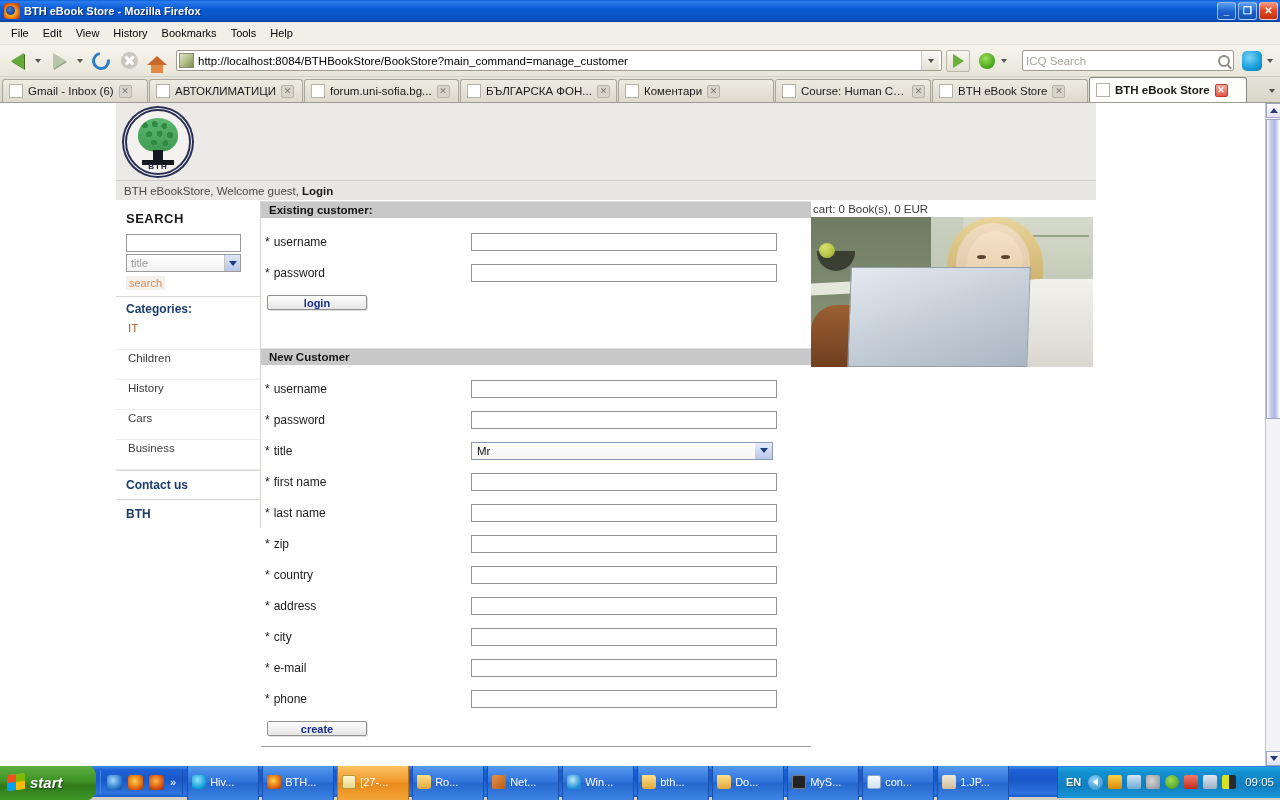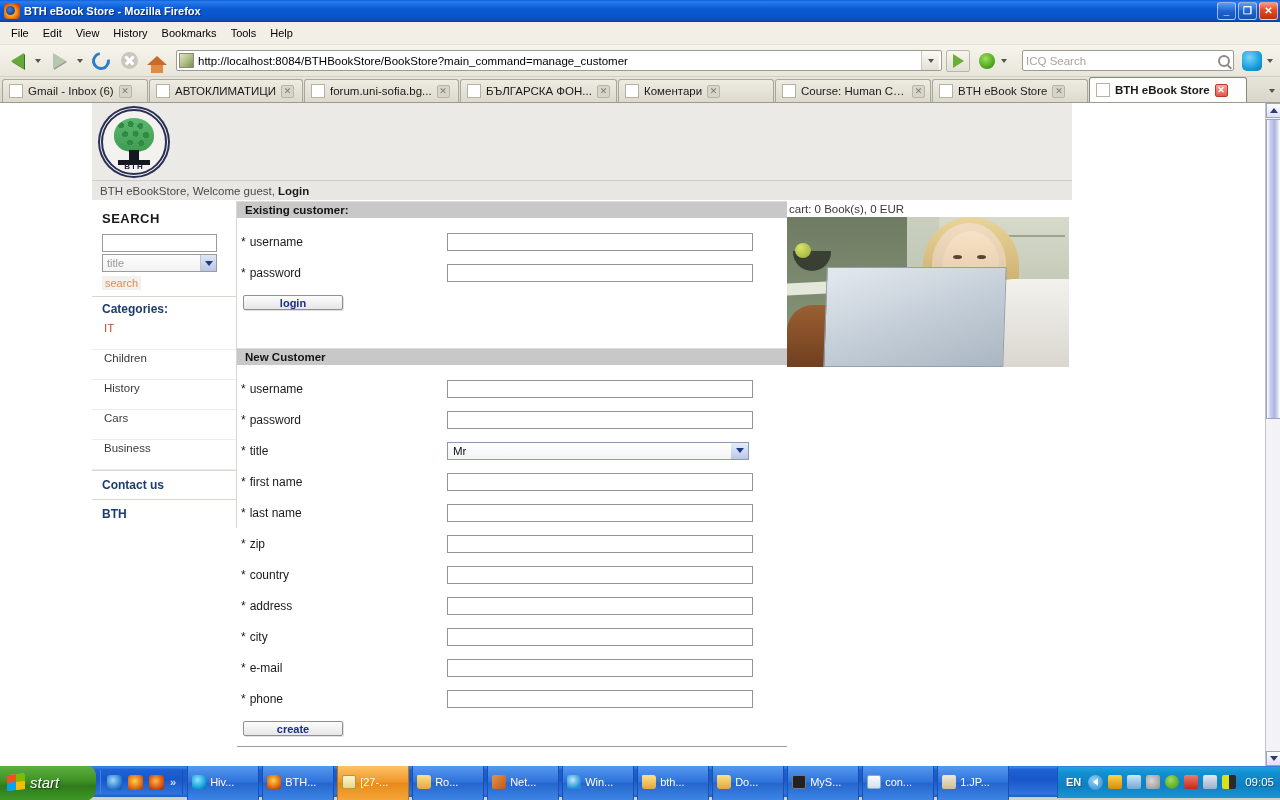--- a/index.html
+++ b/index.html
@@ -198,21 +198,21 @@
   .vs-btn.bottom{ position:absolute; bottom:0; left:0;}
   .vs-thumb{
     position:absolute; left:0; top:16px; width:15px; height:300px;
     background: linear-gradient(90deg,#ffffff 0%,#ccd0ec 25%,#aeb4e0 60%,#ffffff 100%);
     border:1px solid #9fa3c4;
   }
   .vs-arrow-up{width:0;height:0;border-left:4px solid transparent;border-right:4px solid transparent;border-bottom:5px solid #2b3a78;}
   .vs-arrow-dn{width:0;height:0;border-left:4px solid transparent;border-right:4px solid transparent;border-top:5px solid #2b3a78;}
 
   
-  .site { width: 980px; margin-left: 92px; font-size: 12px; color:#222; }
+  .site { width: 980px; margin-left: 116px; font-size: 12px; color:#222; }
   .site-header {
     height: 78px; background: #eceae6; border-bottom:1px solid #cfcdc7;
     display:flex; align-items:center; width:980px;
   }
   .logo {
     width: 72px; height: 72px; margin-left: 6px; flex:none;
     border-radius: 50%; position: relative;
     background: #f3f2ee;
     box-shadow: inset 0 0 0 2px #2a2f55;
     overflow: hidden;
@@ -371,21 +371,21 @@
     height: 31px; width: 1280px;
     background: linear-gradient(180deg,#3e85e8 0%,#1e62d6 9%,#1857c8 42%,#2f73de 88%,#1a5ec9 100%);
     display:flex; align-items:center;
     border-top: 1px solid #2f7fe0;
   }
   .startbtn {
     height: 37px; width: 96px; flex:none;
     background: linear-gradient(180deg,#61b243 0%,#3f9326 45%,#2f7a1b 60%,#3e9a27 100%);
     border-radius: 0 12px 12px 0;
     display:flex; align-items:center; gap:5px; padding-left:7px;
-    color:#fff; font-size:15px; font-style: italic; font-weight:normal;
+    color:#fff; font-size:15px; font-style: italic; font-weight:bold;
     text-shadow: 1px 1px 1px rgba(0,0,0,.5);
   }
   .winflag{
     width:18px;height:16px;flex:none;
     background:
       linear-gradient(90deg,#f25022 0 49%, #7fba00 51% 100%) ,
       linear-gradient(#fff,#fff);
     border-radius:2px; position:relative; transform: skewY(-6deg);
   }
   .winflag::after{

